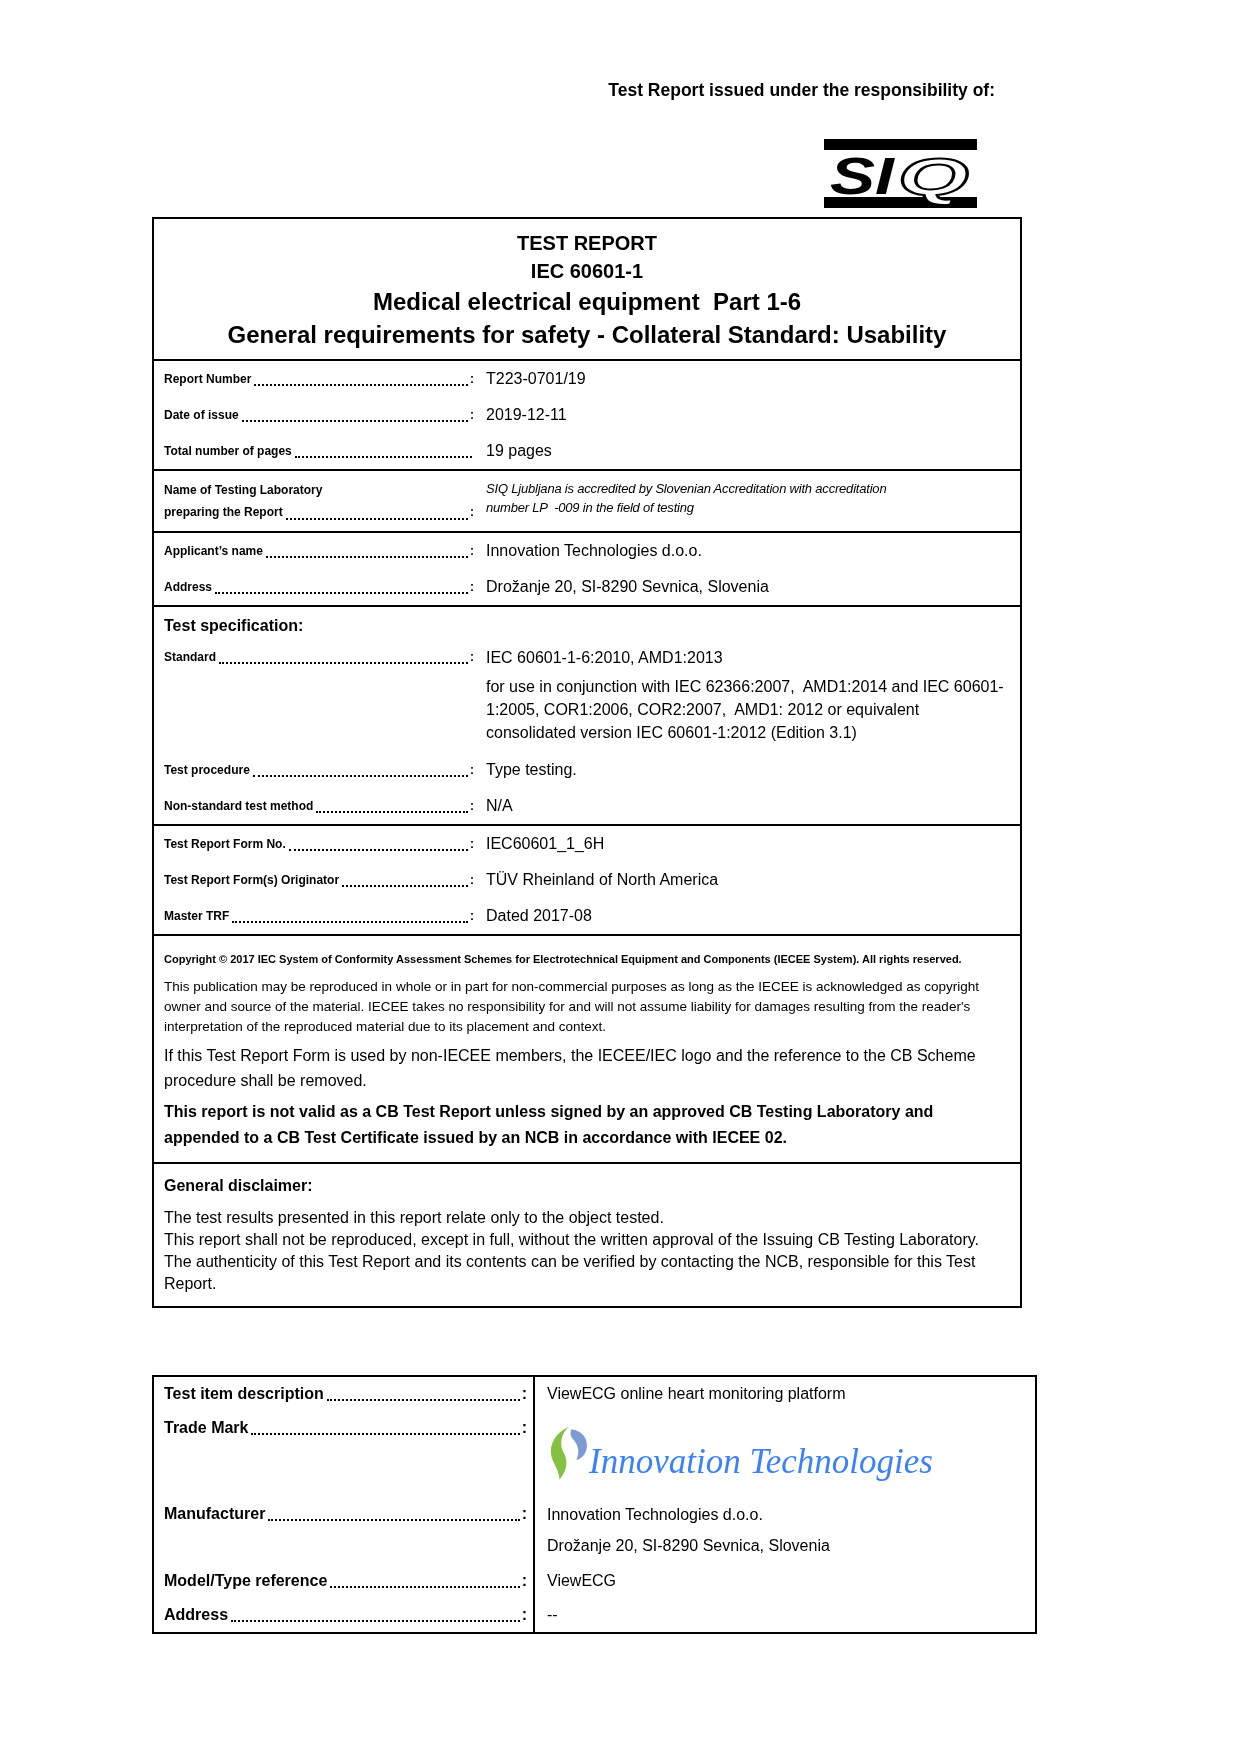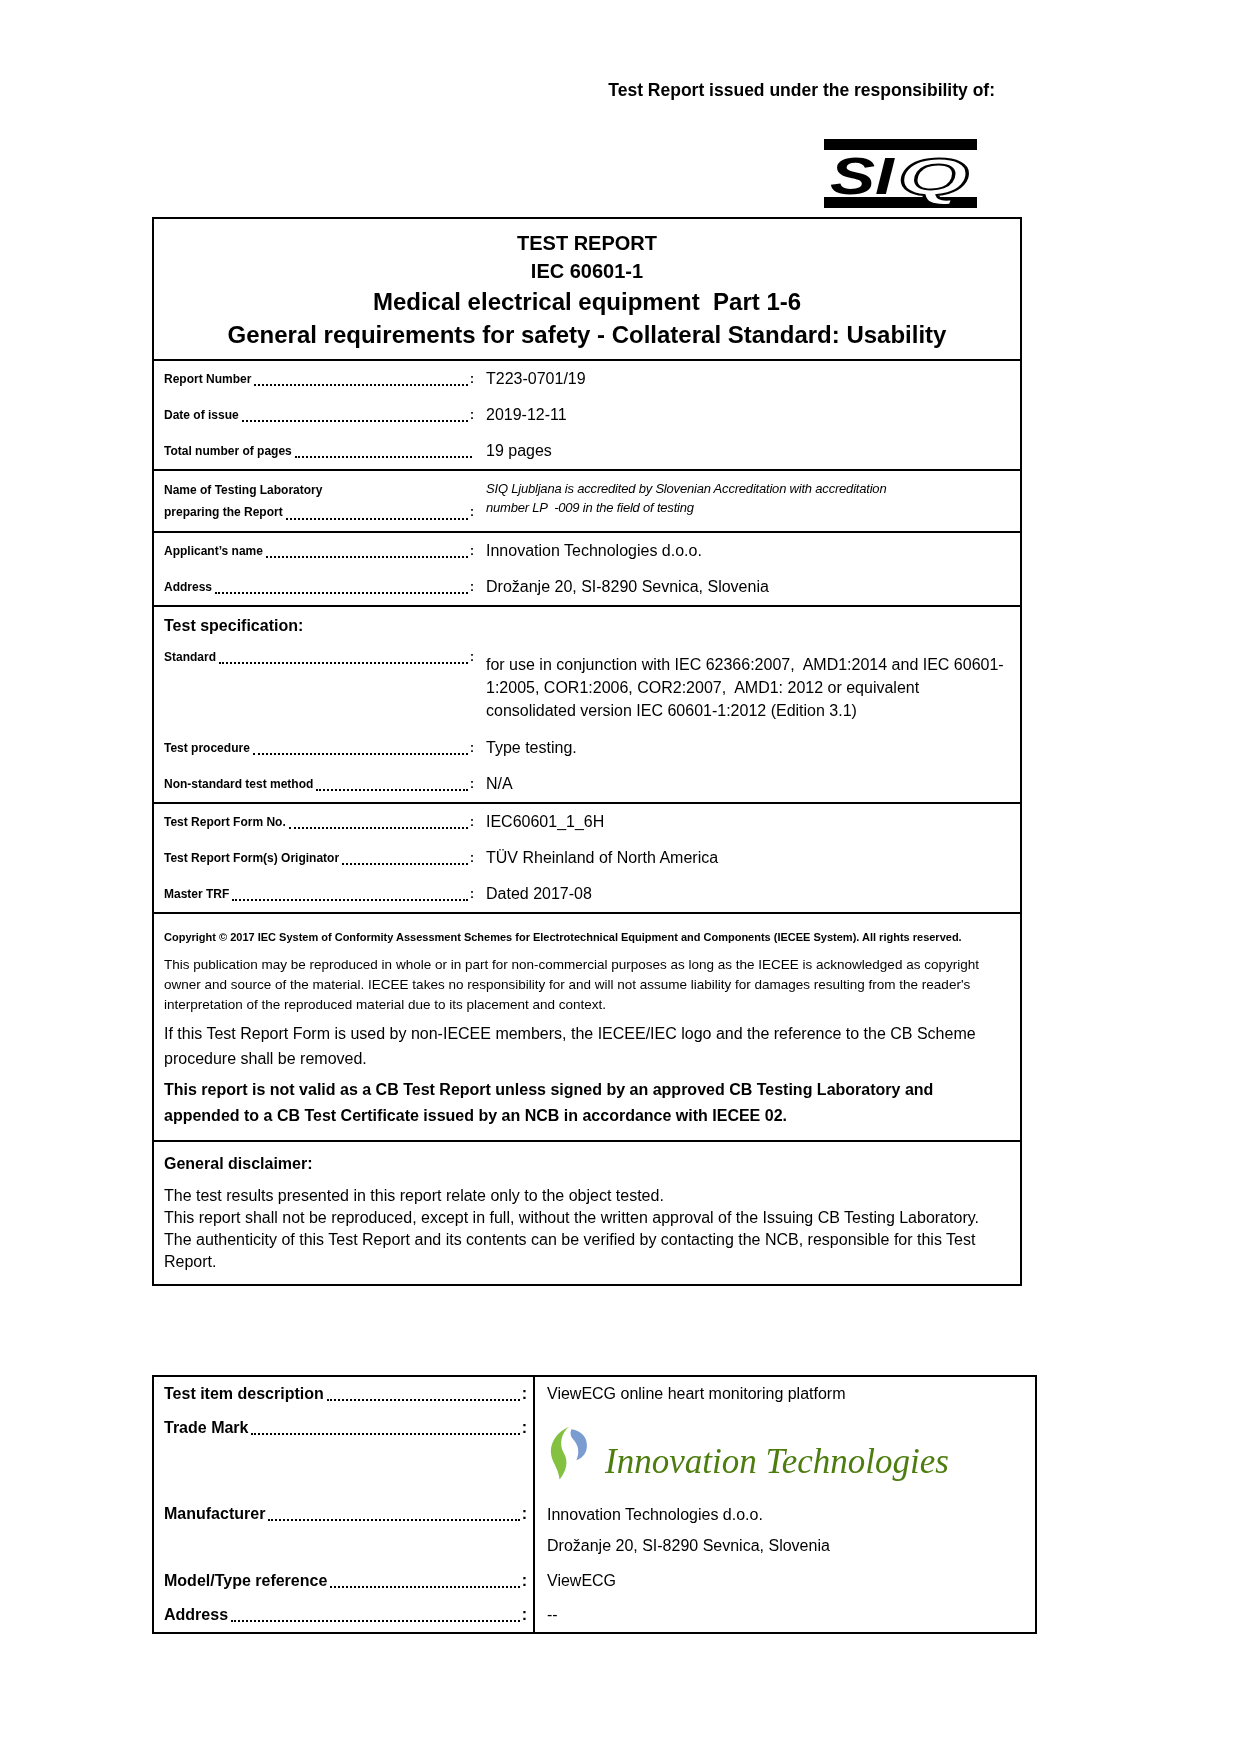--- a/index.html
+++ b/index.html
@@ -66,21 +66,21 @@
     width:381px; flex:0 0 381px; border-right:2px solid #000;
     padding:7px 6px 7px 10px; font-weight:bold; font-size:16px; line-height:20px;
   }
   .ivalue { flex:1; padding:7px 10px 7px 12px; font-size:16px; line-height:20px; }
   .ivalue .vline { line-height:22px; }
   .ivalue .vline + .vline { margin-top:9px; }
   .tm-row .ivalue { padding-top:4px; padding-bottom:6px; }
   .tm-logo { display:flex; align-items:center; }
   .tm-text {
     font-family:"Liberation Serif", serif; font-style:italic;
-    font-size:35px; color:#4d7c0f; margin-left:16px; transform:translateY(9px);
+    font-size:35px; color:#3b82f6; transform:translateY(9px);
     white-space:nowrap;
   }
 </style>
 </head>
 <body>
 
 <div class="page">
 
   <div class="issued-line">Test Report issued under the responsibility of:</div>
 
@@ -177,20 +177,21 @@
       <div class="spec-header">Test specification:</div>
       <div class="frow std-row">
         <div class="lcell">
             <div class="lblline">
               <span class="lt">Standard</span>
               <span class="leader"></span>
               <span class="colon">:</span>
             </div>
           </div>
         <div class="vcell">
+          <div class="std-value">IEC 60601-1-6:2010, AMD1:2013</div>
           <div class="std-note">for use in conjunction with IEC 62366:2007,  AMD1:2014 and IEC 60601-1:2005, COR1:2006, COR2:2007,  AMD1: 2012 or equivalent consolidated version IEC 60601-1:2012 (Edition 3.1)</div>
         </div>
       </div>
       <div class="frow">
         <div class="lcell">
             <div class="lblline">
               <span class="lt">Test procedure</span>
               <span class="leader"></span>
               <span class="colon">:</span>
             </div>

